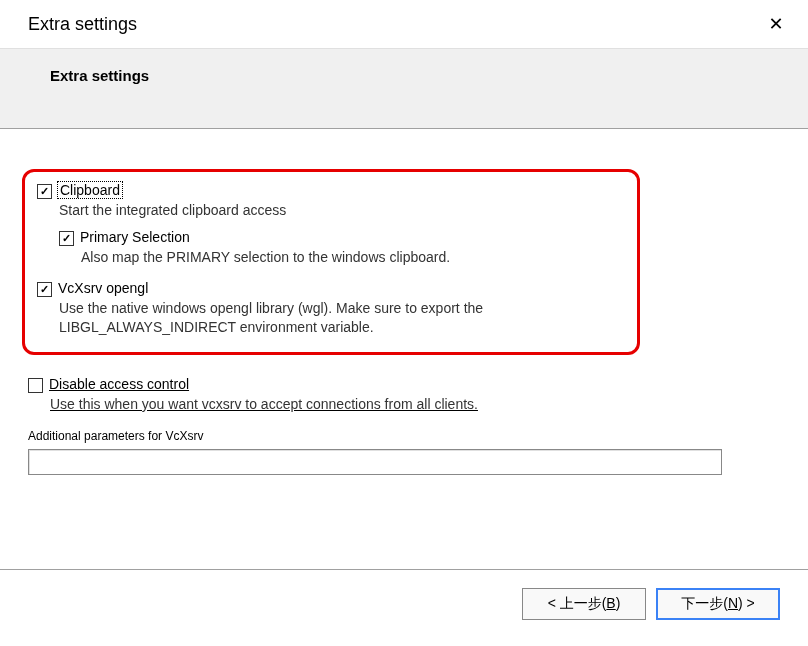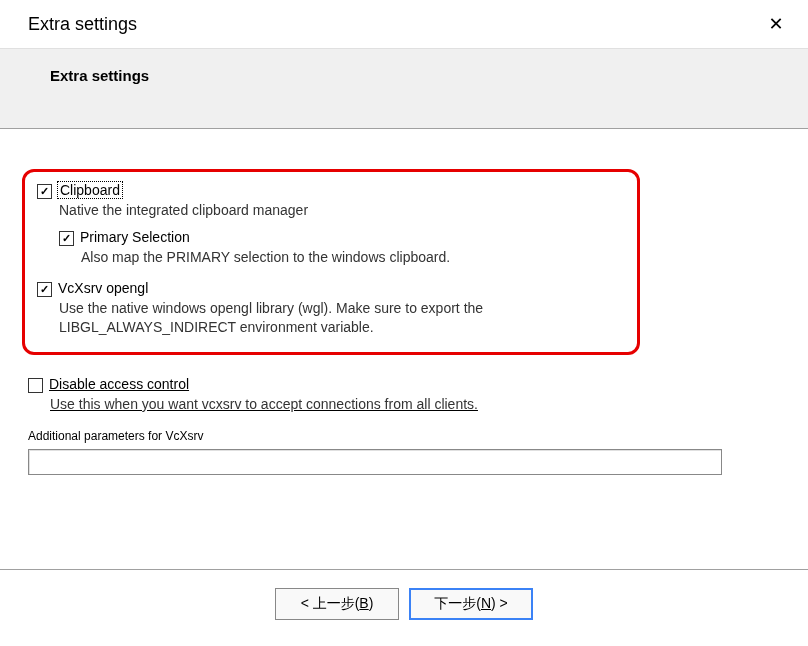--- a/index.html
+++ b/index.html
@@ -15,21 +15,21 @@
     .checkbox-row { display: flex; align-items: flex-start; gap: 6px; margin-bottom: 2px; }
     .checkbox { width: 15px; height: 15px; border: 1px solid #333; background: #fff; display: inline-flex; align-items: center; justify-content: center; flex-shrink: 0; margin-top: 2px; cursor: pointer; font-size: 11px; line-height: 1; }
     .checkbox.checked::before { content: "✓"; color: #000; font-weight: bold; }
     .option-label { font-size: 14px; text-align: center; }
     .option-label.focus { outline: 1px dotted #000; padding: 0 2px; }
     .option-desc { font-size: 14px; margin-left: 22px; margin-top: 2px; color: #333; line-height: 1.3; }
     .sub-option { margin-left: 22px; margin-top: 10px; }
     .highlight-box { border: 3px solid #e60000; border-radius: 12px; padding: 10px 10px 12px 12px; margin-left: -6px; margin-right: 140px; }
     .param-label { font-size: 12px; margin-top: 16px; margin-bottom: 6px; }
     .param-input { width: 694px; height: 26px; border: 1px solid #888; background: #fff; box-shadow: inset 1px 1px 0 #e0e0e0; padding: 2px 4px; font-size: 13px; font-family: inherit; }
-    .footer { position: absolute; bottom: 8px; left: 0; right: 0; border-top: 1px solid #a0a0a0; padding: 18px 28px 18px 28px; display: flex; justify-content: center; gap: 10px; background: #fff; }
+    .footer { position: absolute; bottom: 8px; left: 0; right: 0; border-top: 1px solid #a0a0a0; padding: 18px 28px 18px 28px; display: flex; justify-content: flex-end; gap: 10px; background: #fff; }
     .btn { min-width: 124px; height: 32px; border: 1px solid #888; background: #f9f9f9; font-size: 14px; padding: 2px 12px; cursor: pointer; font-family: inherit; }
     .btn.default { border: 2px solid #3b82f6; }
     .underline { text-decoration: underline; }
   </style>
 </head>
 <body>
 
 <div class="window">
   <div class="titlebar">
     <div class="title-left">Extra settings</div>
@@ -42,21 +42,21 @@
 
   <div class="content">
 
     <div class="highlight-box">
 
       <div class="option-block">
         <div class="checkbox-row">
           <span class="checkbox checked"></span>
           <span class="option-label focus">Clipboard</span>
         </div>
-        <div class="option-desc">Native the integrated clipboard manager</div>
+        <div class="option-desc">Start the integrated clipboard access</div>
 
         <div class="sub-option">
           <div class="checkbox-row">
             <span class="checkbox checked"></span>
             <span class="option-label">Primary Selection</span>
           </div>
           <div class="option-desc">Also map the PRIMARY selection to the windows clipboard.</div>
         </div>
       </div>
 

